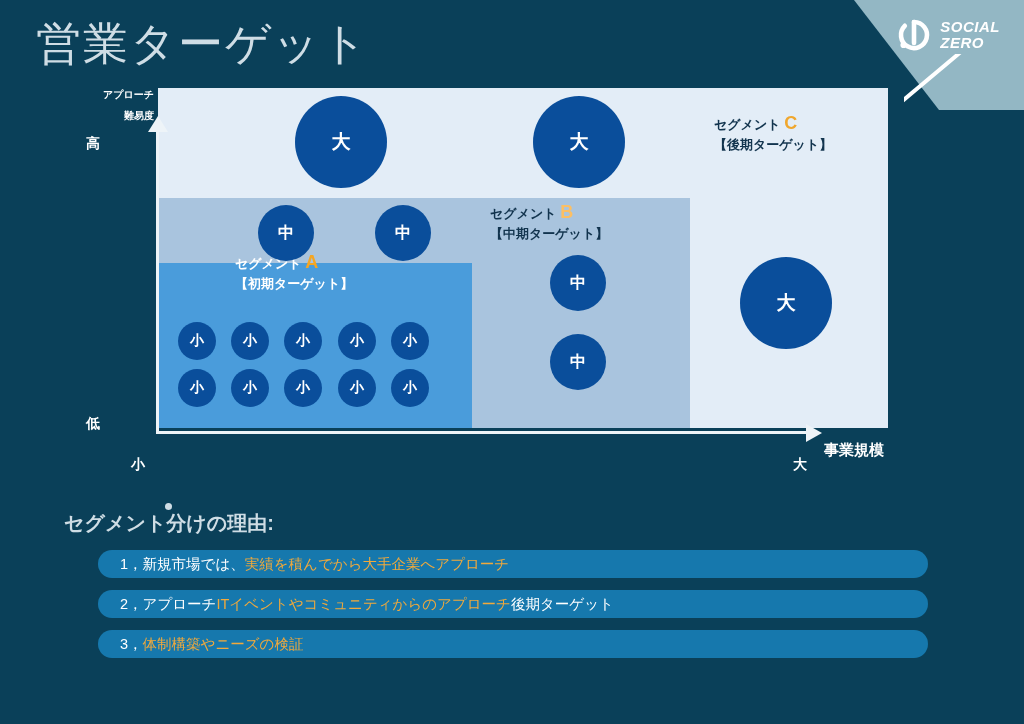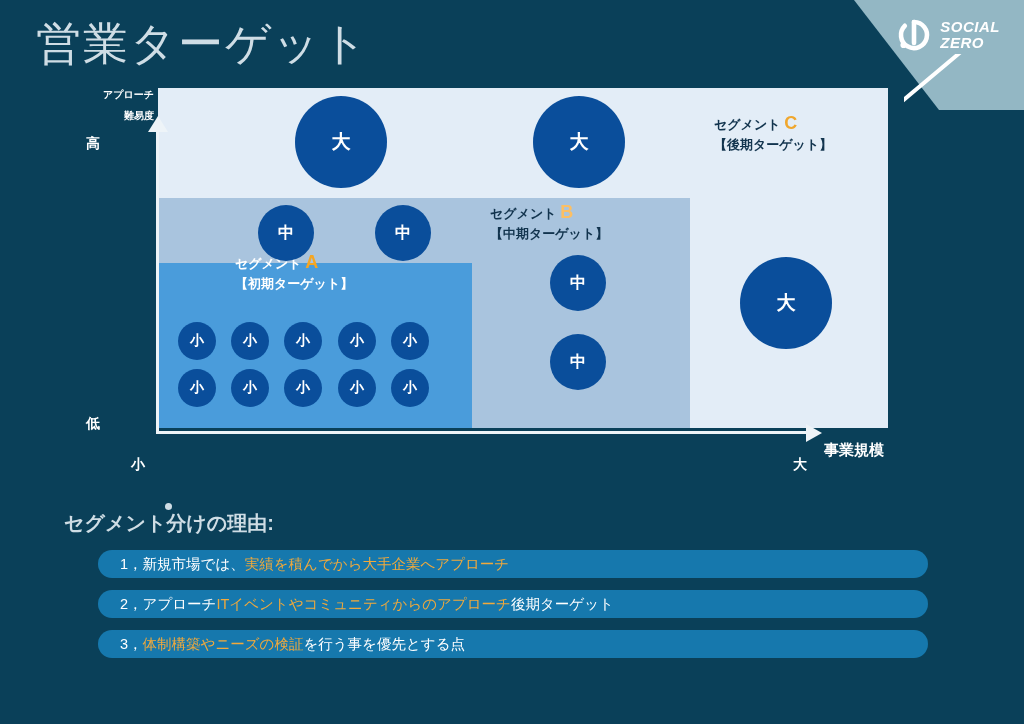--- a/index.html
+++ b/index.html
@@ -201,14 +201,13 @@
   </div>
 <div class="pill" id="reason-2">
     <span>2，</span>
     <span>アプローチ</span>
     <span class="hl">ITイベントやコミュニティからのアプローチ</span>
     <span>後期ターゲット</span>
   </div>
 <div class="pill" id="reason-3">
     <span>3，</span>
     <span class="hl">体制構築やニーズの検証</span>
-    <span>を行う事を優先とする点</span>
   </div>
 
 </body></html>

